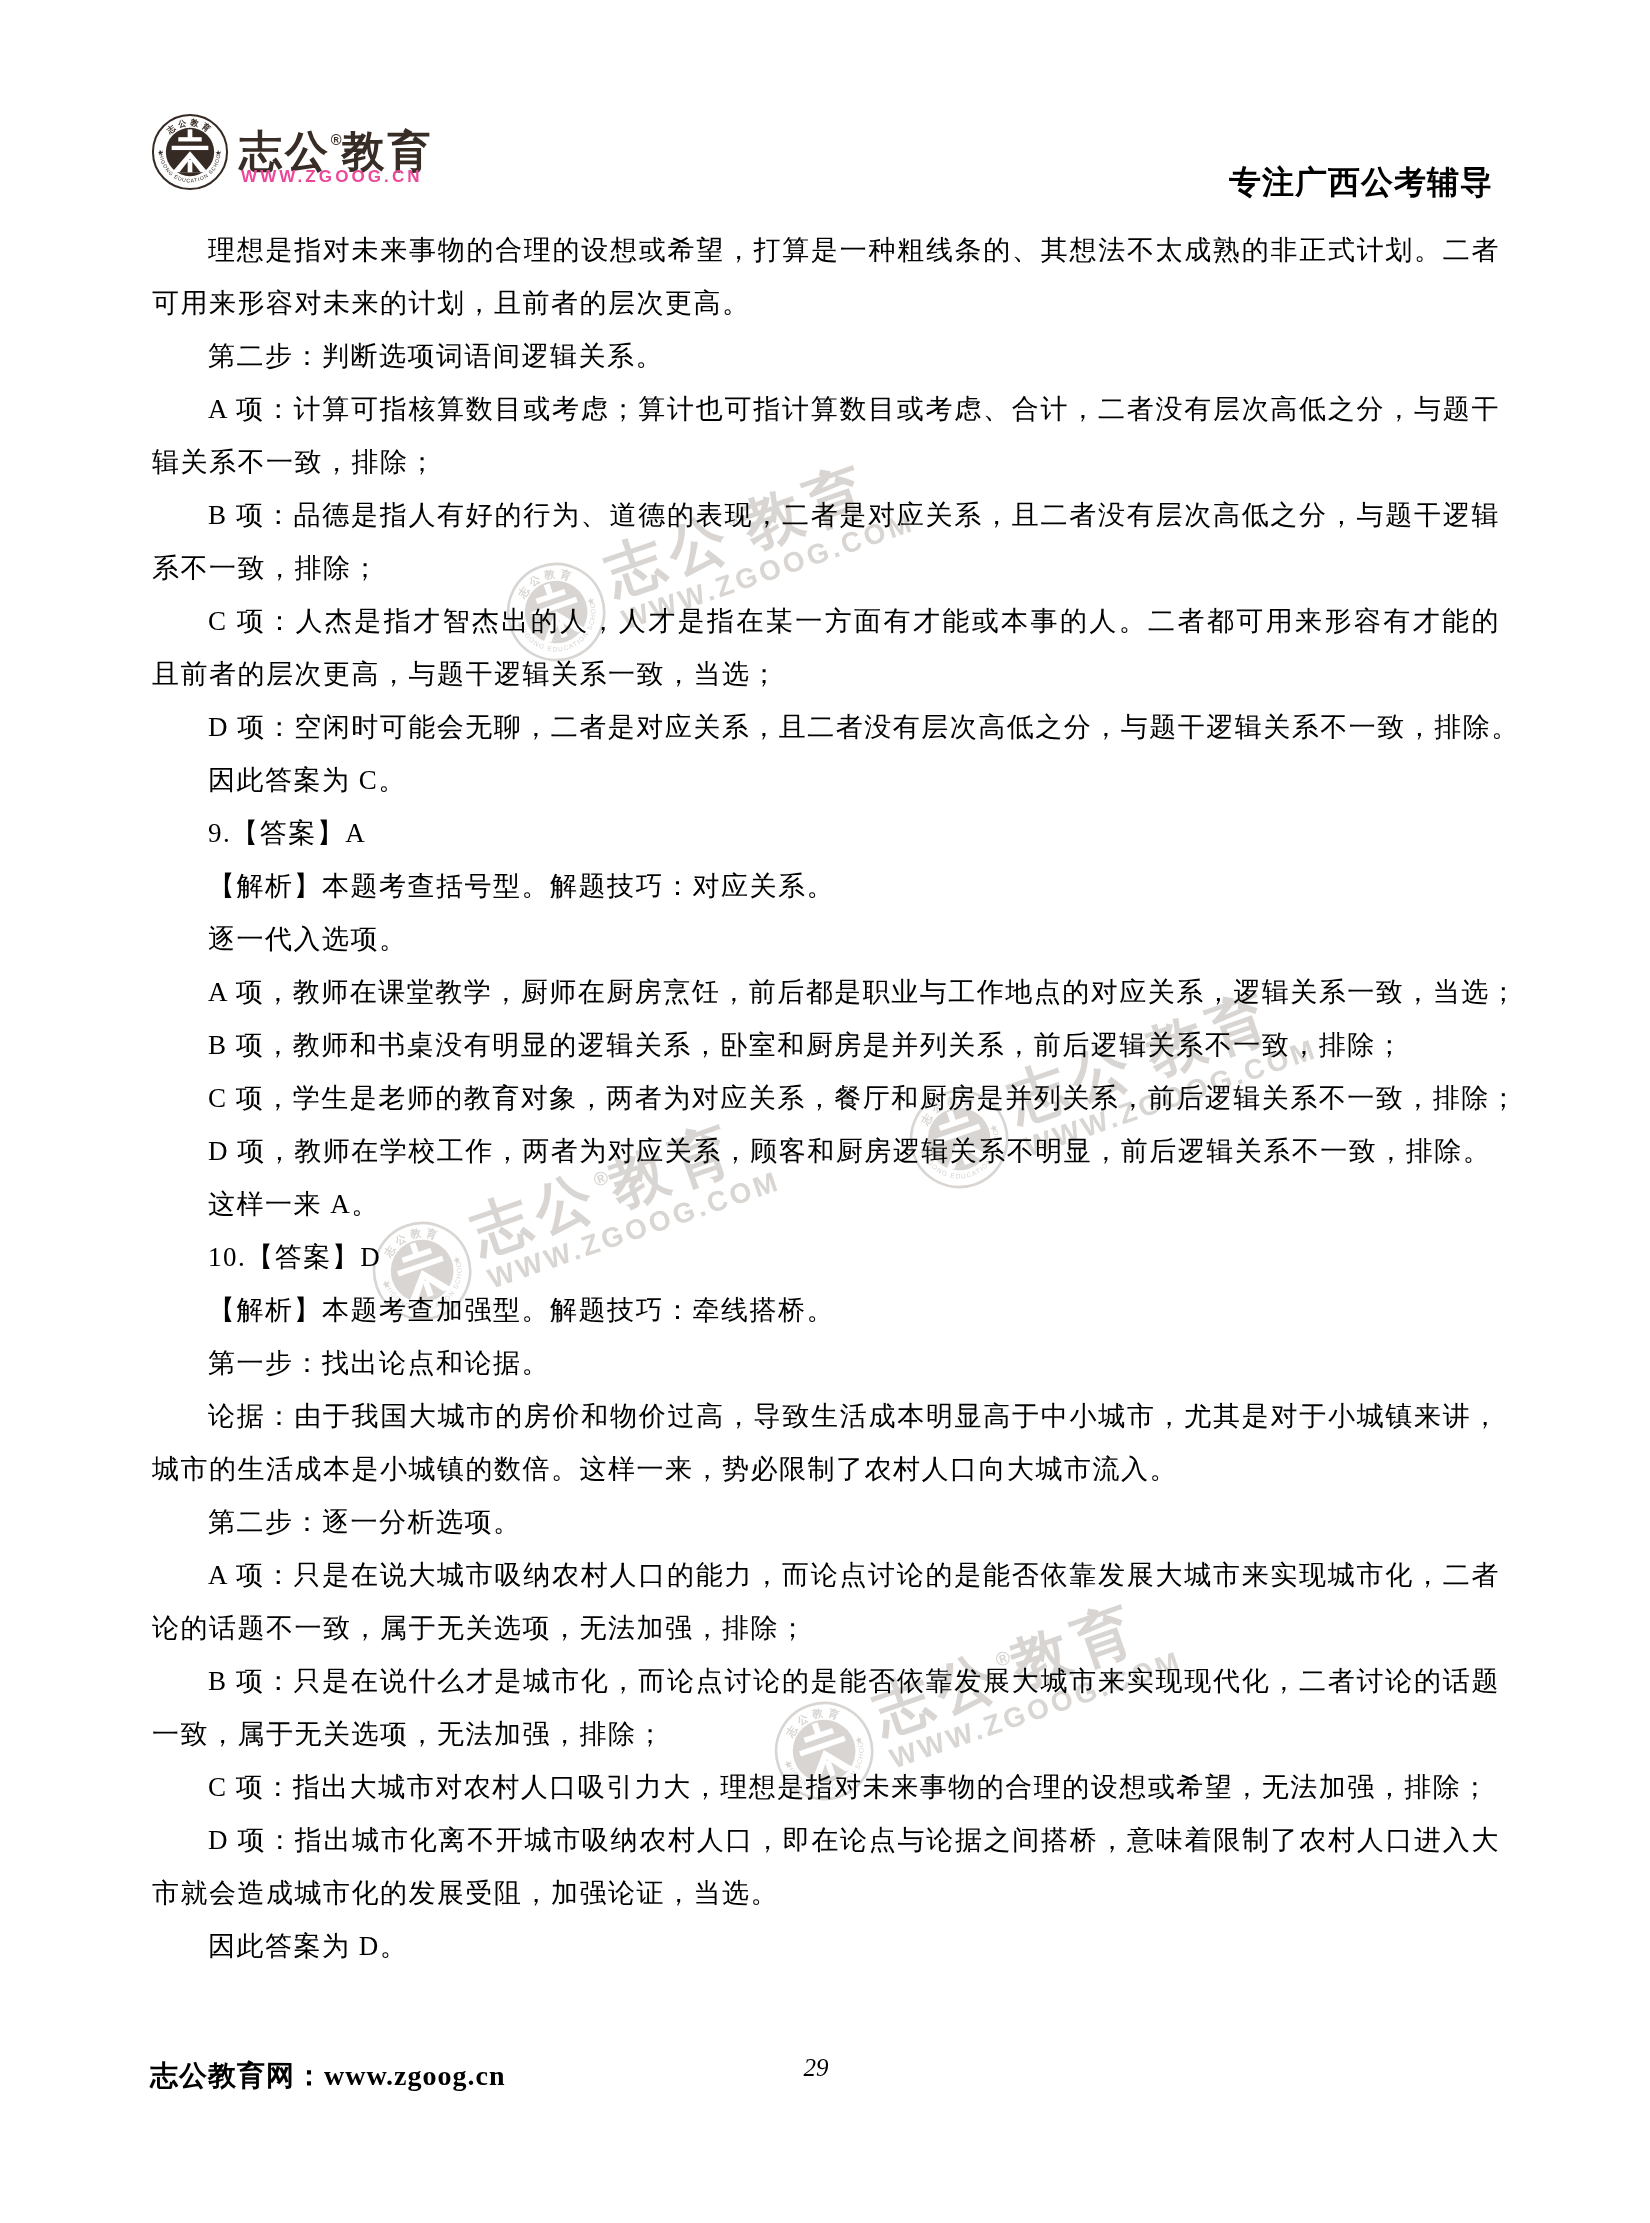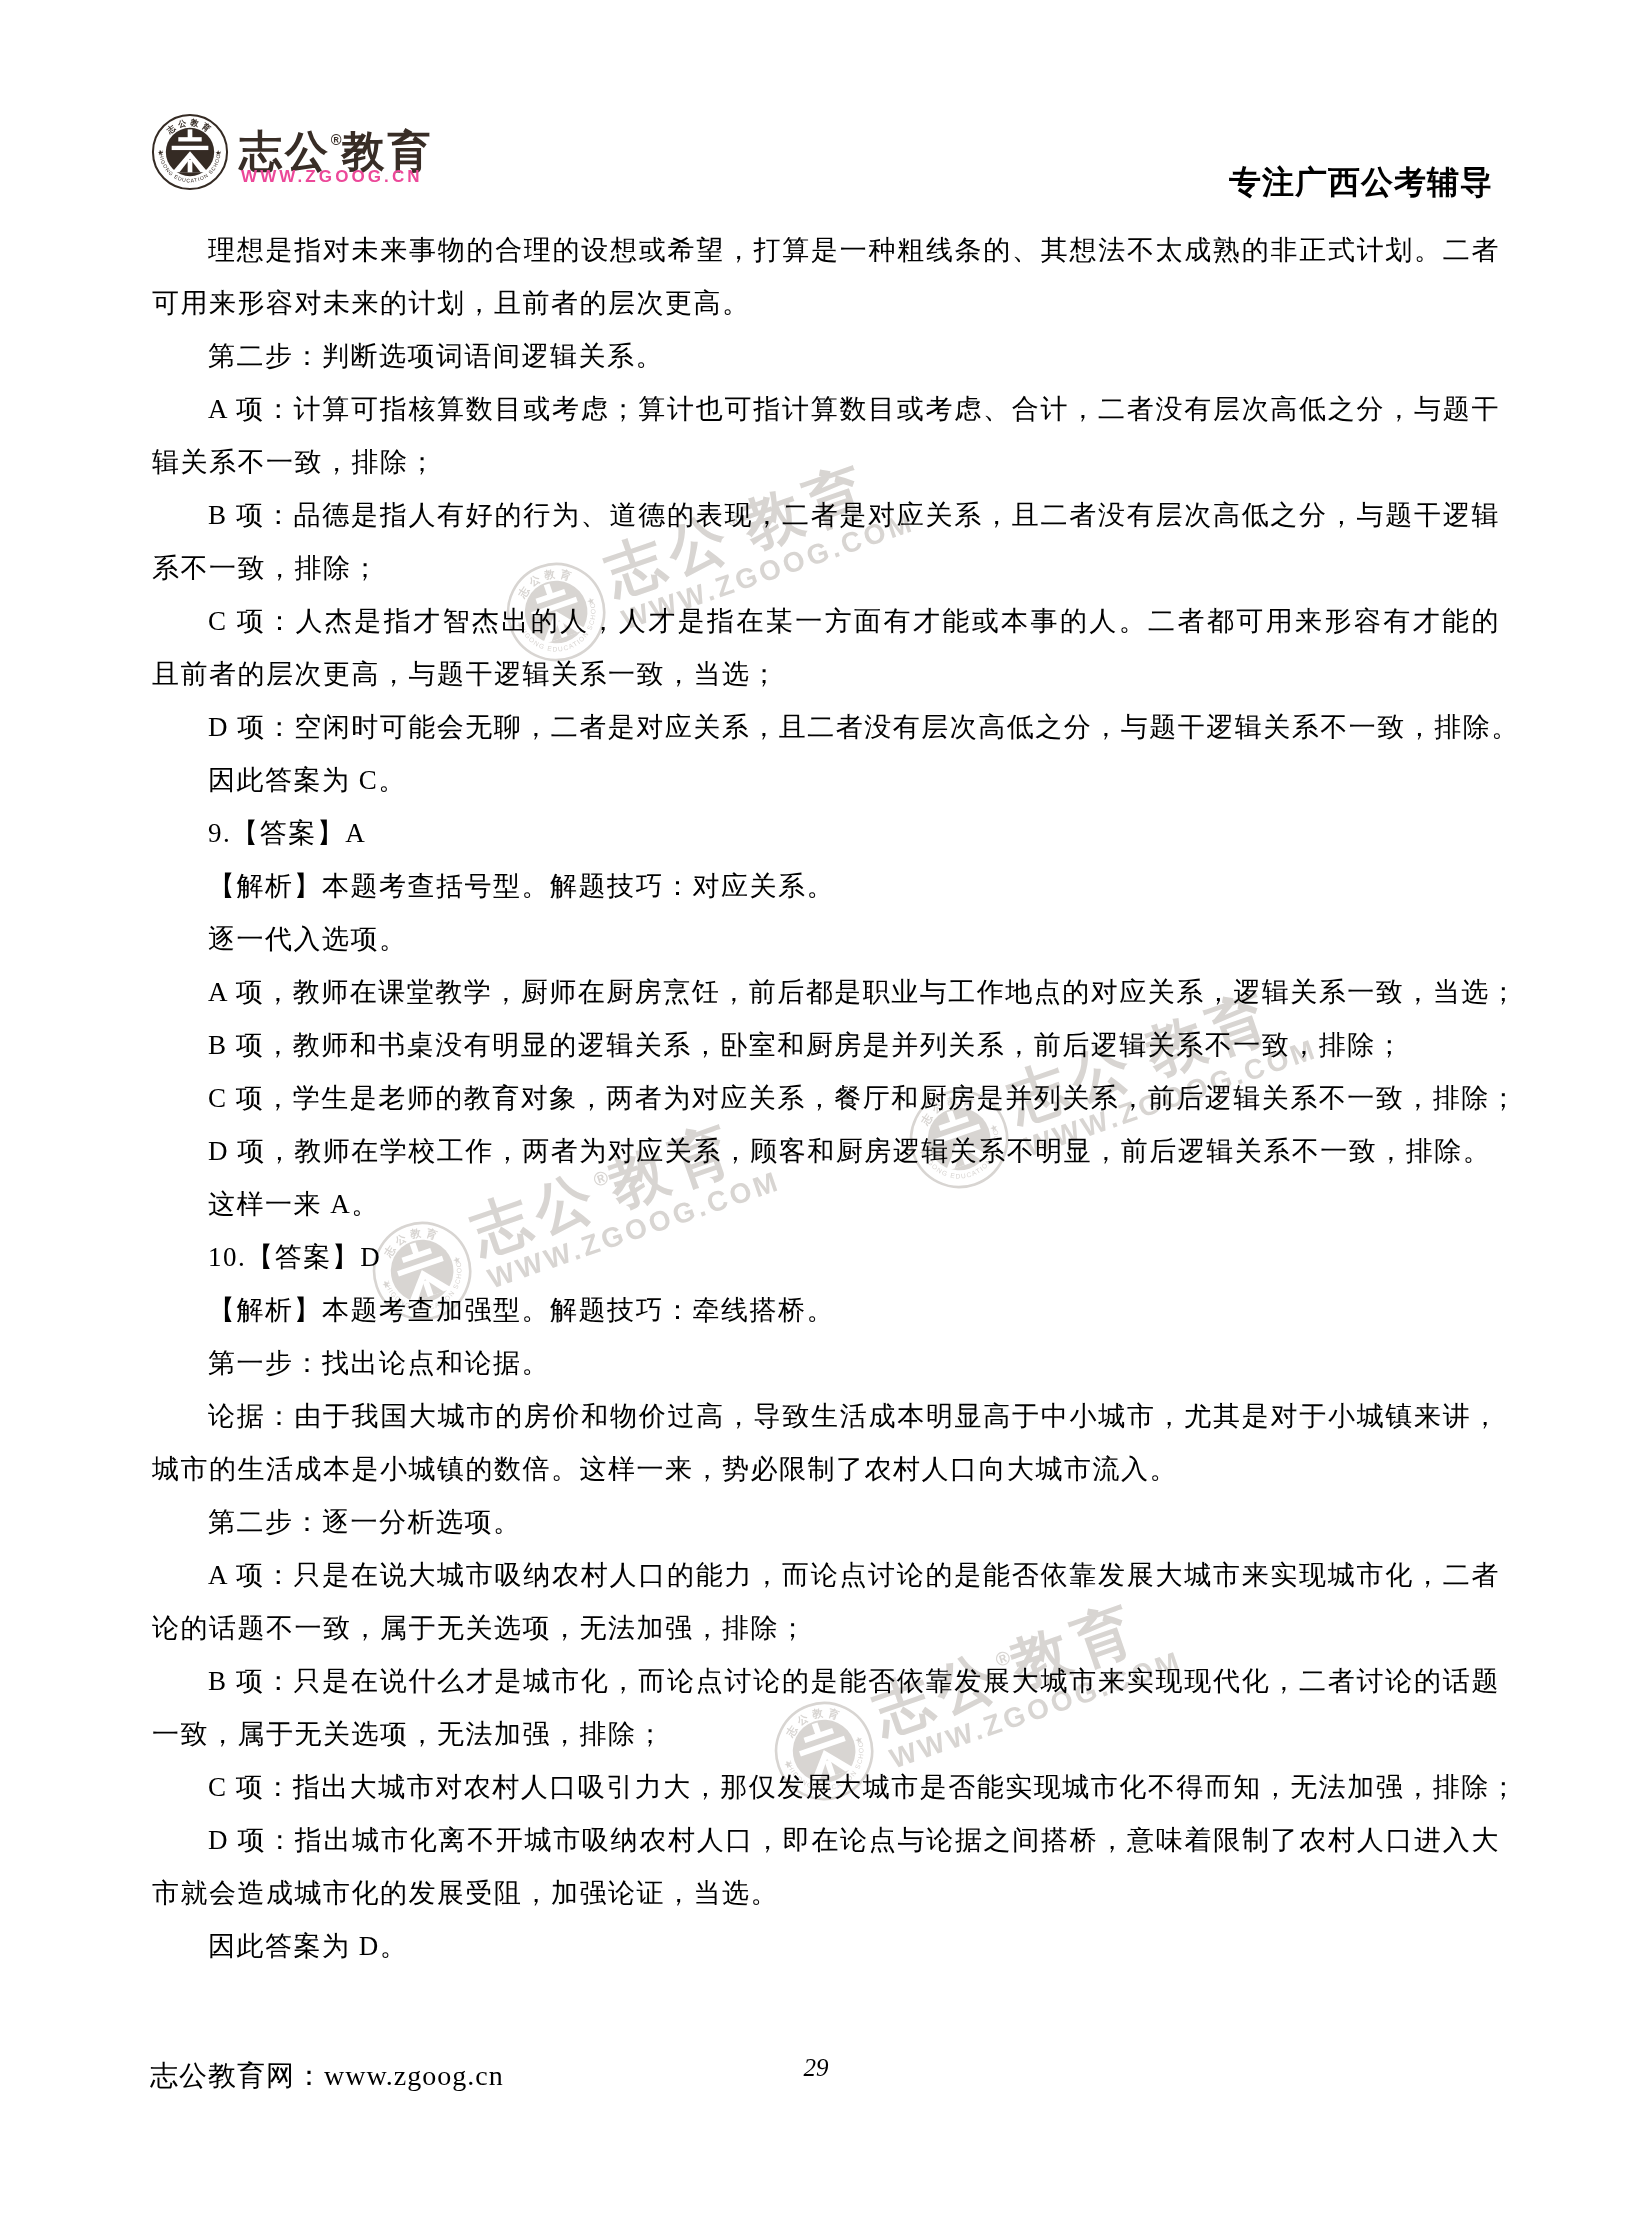--- a/index.html
+++ b/index.html
@@ -32,21 +32,21 @@
   .wm-d{left:765px;top:1649px;}
 
   
   .body-text{position:absolute;left:152px;top:224px;width:1348px;z-index:2;
       font-size:27px;line-height:53px;letter-spacing:1.5px;color:#000;}
   .line{height:53px;white-space:nowrap;}
   .line.indent{text-indent:56px;}
   .line.fill{white-space:normal;text-align:justify;text-align-last:justify;overflow:hidden;}
 
   
-  .footer-label{position:absolute;left:150px;top:2057px;font-weight:400;font-size:28px;
+  .footer-label{position:absolute;left:150px;top:2057px;font-weight:700;font-size:28px;
       letter-spacing:1px;white-space:nowrap;z-index:2;}
   .page-num{position:absolute;left:816px;top:2054px;transform:translateX(-50%);
       font-size:25px;z-index:2;font-style:italic;}
 </style>
 </head>
 <body>
 
 <div class="page">
 
   <svg width="0" height="0" style="position:absolute" aria-hidden="true">
@@ -141,21 +141,21 @@
       <div class="line indent">10.【答案】D</div>
       <div class="line indent">【解析】本题考查加强型。解题技巧：牵线搭桥。</div>
       <div class="line indent">第一步：找出论点和论据。</div>
       <div class="line indent fill">论据：由于我国大城市的房价和物价过高，导致生活成本明显高于中小城市，尤其是对于小城镇来讲，大</div>
       <div class="line">城市的生活成本是小城镇的数倍。这样一来，势必限制了农村人口向大城市流入。</div>
       <div class="line indent">第二步：逐一分析选项。</div>
       <div class="line indent fill">A 项：只是在说大城市吸纳农村人口的能力，而论点讨论的是能否依靠发展大城市来实现城市化，二者讨</div>
       <div class="line">论的话题不一致，属于无关选项，无法加强，排除；</div>
       <div class="line indent fill">B 项：只是在说什么才是城市化，而论点讨论的是能否依靠发展大城市来实现现代化，二者讨论的话题不</div>
       <div class="line">一致，属于无关选项，无法加强，排除；</div>
-      <div class="line indent">C 项：指出大城市对农村人口吸引力大，那仅发展大城市是否能实现城市化不得而知，无法加强，排除；</div>
+      <div class="line indent">C 项：指出大城市对农村人口吸引力大，理想是指对未来事物的合理的设想或希望，无法加强，排除；</div>
       <div class="line indent fill">D 项：指出城市化离不开城市吸纳农村人口，即在论点与论据之间搭桥，意味着限制了农村人口进入大城</div>
       <div class="line">市就会造成城市化的发展受阻，加强论证，当选。</div>
       <div class="line indent">因此答案为 D。</div>
     </div>
 
   <div class="footer-label">志公教育网：www.zgoog.cn</div>
   <div class="page-num">29</div>
 
 </div>
 

